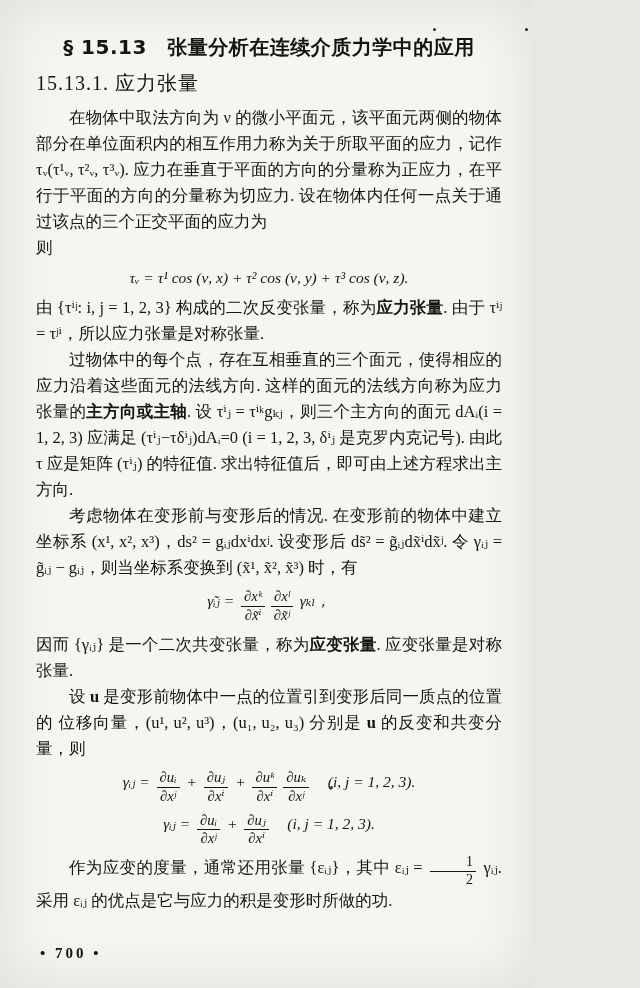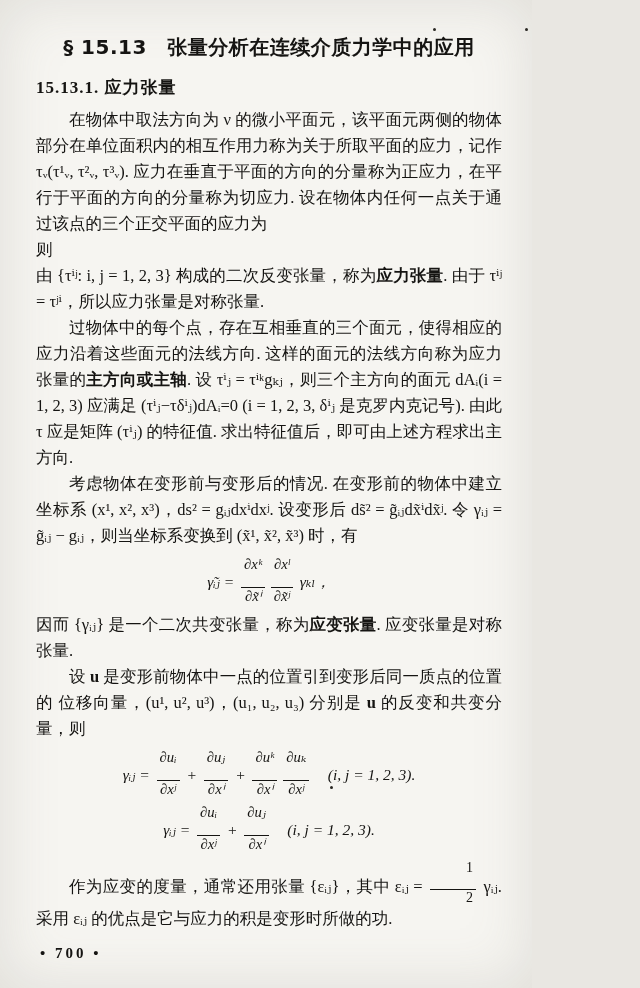--- a/index.html
+++ b/index.html
@@ -16,23 +16,23 @@
   }
   .title{
     text-align:center;
     font-family:"DejaVu Sans","Liberation Sans",sans-serif;
     font-weight:bold;
     font-size:20px;
     letter-spacing:.5px;
     margin:0 0 4px 0;
   }
   .h-sub{
-    font-size:17px;
-    font-weight:bold;
-    margin:15px 0 8px 0;
+    font-size:20px;
+    font-weight:normal;
+    margin:9px 0 8px 0;
     letter-spacing:1px;
   }
   .p{
     font-size:16.5px;
     line-height:26px;
     text-align:justify;
     margin:0;
   }
   .ind{text-indent:2em;}
   .formula{
@@ -44,22 +44,22 @@
   }
   .formula.tall{margin:8px 0;}
   .frac{
     display:inline-block;
     text-align:center;
     vertical-align:-0.95em;
     line-height:1.06;
     margin:0 3px;
     font-size:.95em;
   }
-  .frac .num{display:block;padding:0 3px 14px;border-bottom:1.4px solid #151412;}
-  .frac .den{display:block;padding-top:1px;font-family:Liberation Serif, serif;}
+  .frac .num{display:block;padding:0 3px 1px;border-bottom:1.4px solid #151412;}
+  .frac .den{display:block;padding-top:1px;}
   .p .frac{vertical-align:-0.8em;font-size:.85em;}
   b{font-weight:bold;}
   .page-num{
     position:absolute;
     left:40px;bottom:26px;
     font-weight:bold;
     font-size:15px;
     letter-spacing:3px;
   }
   .speck{position:absolute;background:#2a2823;border-radius:50%;}
@@ -73,20 +73,21 @@
   <div class="speck" style="left:525px;top:28px;width:3px;height:3px;"></div>
   <div class="speck" style="left:606px;top:235px;width:4px;height:3px;"></div>
   <div class="speck" style="left:330px;top:786px;width:3px;height:3px;"></div>
 
   <h2 class="title">§ 15.13　张量分析在连续介质力学中的应用</h2>
 
   <h3 class="h-sub">15.13.1. 应力张量</h3>
 
   <p class="p ind">在物体中取法方向为 ν 的微小平面元，该平面元两侧的物体部分在单位面积内的相互作用力称为关于所取平面的应力，记作 τᵥ(τ¹ᵥ, τ²ᵥ, τ³ᵥ).  应力在垂直于平面的方向的分量称为正应力，在平行于平面的方向的分量称为切应力. 设在物体内任何一点关于通过该点的三个正交平面的应力为</p>
   <p class="p">则</p>
+  <div class="formula">τᵥ = τ¹ cos (ν, x) + τ² cos (ν, y) + τ³ cos (ν, z).</div>
   <p class="p">由 {τⁱʲ: i, j = 1, 2, 3} 构成的二次反变张量，称为<b>应力张量</b>. 由于 τⁱʲ = τʲⁱ，所以应力张量是对称张量.</p>
   <p class="p ind">过物体中的每个点，存在互相垂直的三个面元，使得相应的应力沿着这些面元的法线方向.  这样的面元的法线方向称为应力张量的<b>主方向或主轴</b>.  设 τⁱⱼ = τⁱᵏgₖⱼ，则三个主方向的面元 dAᵢ(i = 1, 2, 3) 应满足 (τⁱⱼ−τδⁱⱼ)dAᵢ=0 (i = 1, 2, 3, δⁱⱼ 是克罗内克记号). 由此 τ 应是矩阵 (τⁱⱼ) 的特征值. 求出特征值后，即可由上述方程求出主方向.</p>
 
 
   <p class="p ind">考虑物体在变形前与变形后的情况.  在变形前的物体中建立坐标系 (x¹, x², x³)，ds² = gᵢⱼdxⁱdxʲ. 设变形后 ds̃² = g̃ᵢⱼdx̃ⁱdx̃ʲ. 令 γᵢⱼ = g̃ᵢⱼ − gᵢⱼ，则当坐标系变换到 (x̃¹, x̃², x̃³) 时，有</p>
   <div class="formula tall">γ̃ᵢⱼ = <span class="frac"><span class="num">∂xᵏ</span><span class="den">∂x̃ⁱ</span></span><span class="frac"><span class="num">∂xˡ</span><span class="den">∂x̃ʲ</span></span> γₖₗ，</div>
   <p class="p">因而 {γᵢⱼ} 是一个二次共变张量，称为<b>应变张量</b>.  应变张量是对称张量.</p>
   <p class="p ind">设 <b>u</b> 是变形前物体中一点的位置引到变形后同一质点的位置的 位移向量，(u¹, u², u³)，(u₁, u₂, u₃) 分别是 <b>u</b> 的反变和共变分量，则</p>
   <div class="formula tall">γᵢⱼ = <span class="frac"><span class="num">∂uᵢ</span><span class="den">∂xʲ</span></span> + <span class="frac"><span class="num">∂uⱼ</span><span class="den">∂xⁱ</span></span> + <span class="frac"><span class="num">∂uᵏ</span><span class="den">∂xⁱ</span></span><span class="frac"><span class="num">∂uₖ</span><span class="den">∂xʲ</span></span>　(i, j = 1, 2, 3).</div>
   <div class="formula tall">γᵢⱼ = <span class="frac"><span class="num">∂uᵢ</span><span class="den">∂xʲ</span></span> + <span class="frac"><span class="num">∂uⱼ</span><span class="den">∂xⁱ</span></span>　(i, j = 1, 2, 3).</div>

